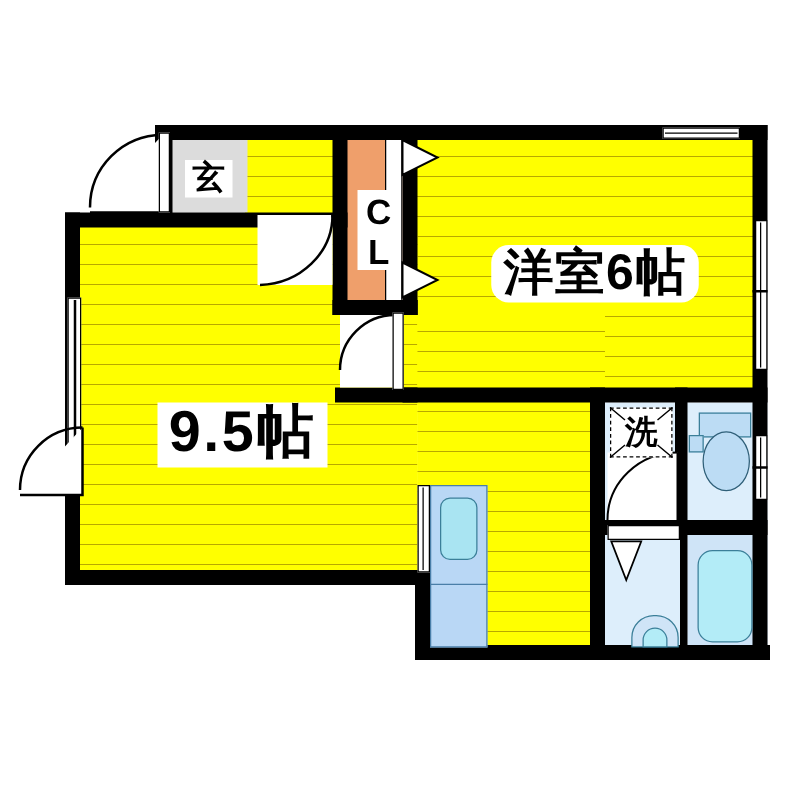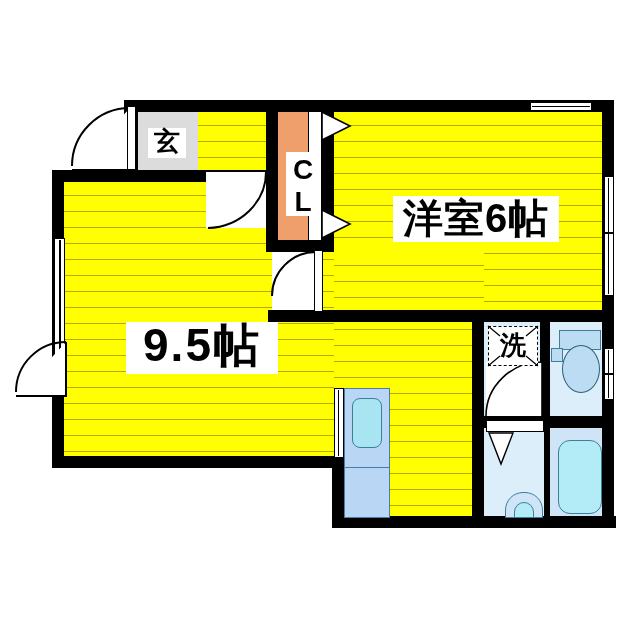--- a/index.html
+++ b/index.html
@@ -21,21 +21,21 @@
   .closet{background:#ef9f6b;}
   .wet{background:#ddeefb;}
   .wet2{background:#cfe4f7;}
   .white{background:#ffffff;}
 
   
   .lbl{position:absolute;background:#ffffff;color:#000;
        font-weight:bold;text-align:center;line-height:1;}
   #ldk-name{font-size:46px;letter-spacing:10px;}
   #ldk-size{font-size:46px;letter-spacing:2px;}
-  #room-name{font-size:40px;letter-spacing:1px;}
+  #room-name{font-size:40px;letter-spacing:1px;border-radius:14px;}
   #cl-label{font-size:28px;line-height:1.15;}
   #genkan-label{font-size:26px;}
   #sen-label{font-size:26px;}
 
   svg{display:block;overflow:visible;}
 </style>
 </head>
 <body>
 
 <div id="plan">
@@ -196,17 +196,17 @@
 
   <div class="lbl" id="genkan-label" style="left:148px;top:128px;width:38px;height:30px;">玄</div>
 
   <div class="lbl" id="cl-label" style="left:286px;top:152px;width:34px;height:62px;padding-top:2px;">
     <div>C</div>
     <div>L</div>
   </div>
 
   <div class="lbl" id="room-name" style="left:393px;top:196px;width:166px;height:44px;padding-top:2px;">洋室6帖</div>
 
-  <div class="lbl" id="ldk-size" style="left:126px;top:322px;width:152px;height:52px;">9.5帖</div>
+  <div class="lbl" id="ldk-size" style="left:126px;top:322px;width:136px;height:52px;">9.5帖</div>
 
   <div class="lbl" id="sen-label" style="left:497px;top:332px;width:32px;height:30px;background:transparent;">洗</div>
 
 </div>
 
 </body></html>

